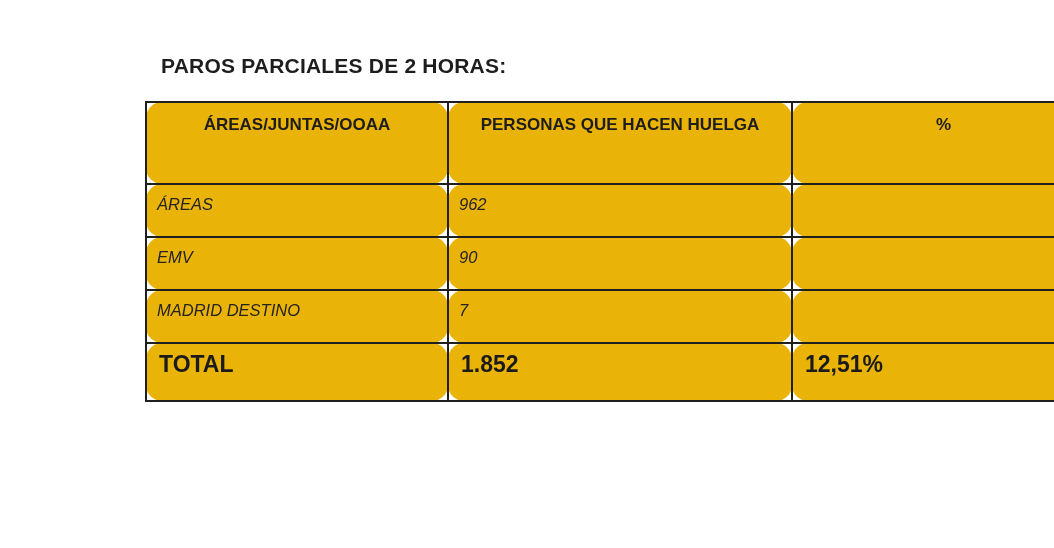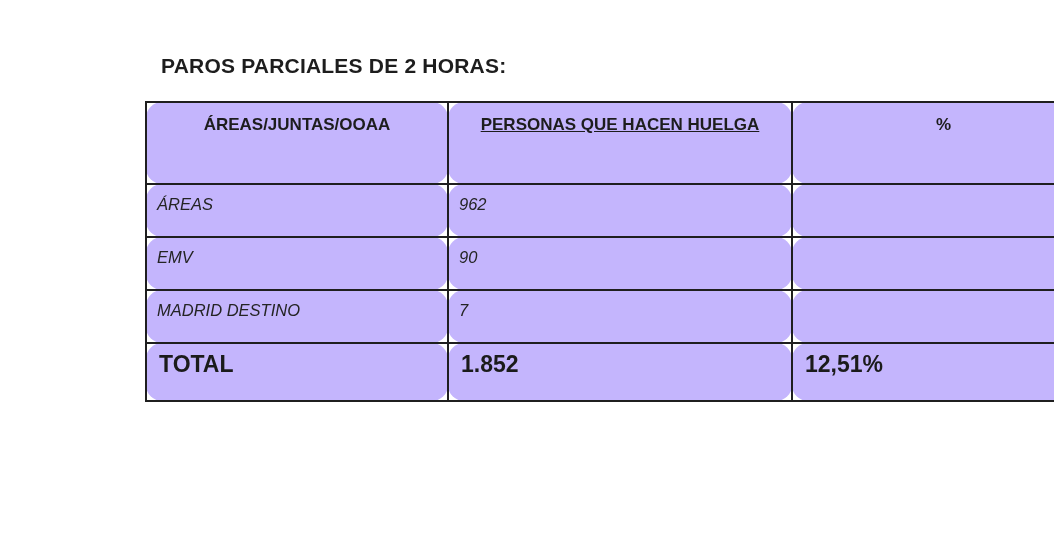--- a/index.html
+++ b/index.html
@@ -32,25 +32,25 @@
     left: 97px;
     top: 53px;
     width: 905px;
     border-collapse: collapse;
     table-layout: fixed;
   }
   .strike-table th,
   .strike-table td {
     border: 2px solid #1f1f1f;
     vertical-align: top;
-    background: #c4b5fd;
+    background: #eab308;
     overflow: hidden;
   }
   .col-areas   { width: 302px; }
-  .col-persons { width: 344px; text-decoration: underline; }
+  .col-persons { width: 344px; }
   .col-pct     { width: 303px; }
 
   tr.header-row { height: 82px; }
   .strike-table th {
     font-size: 17px;
     font-weight: bold;
     text-align: center;
     padding: 8px 28px 0 28px;
     line-height: 1.62;
     color: #1d1d1d;

